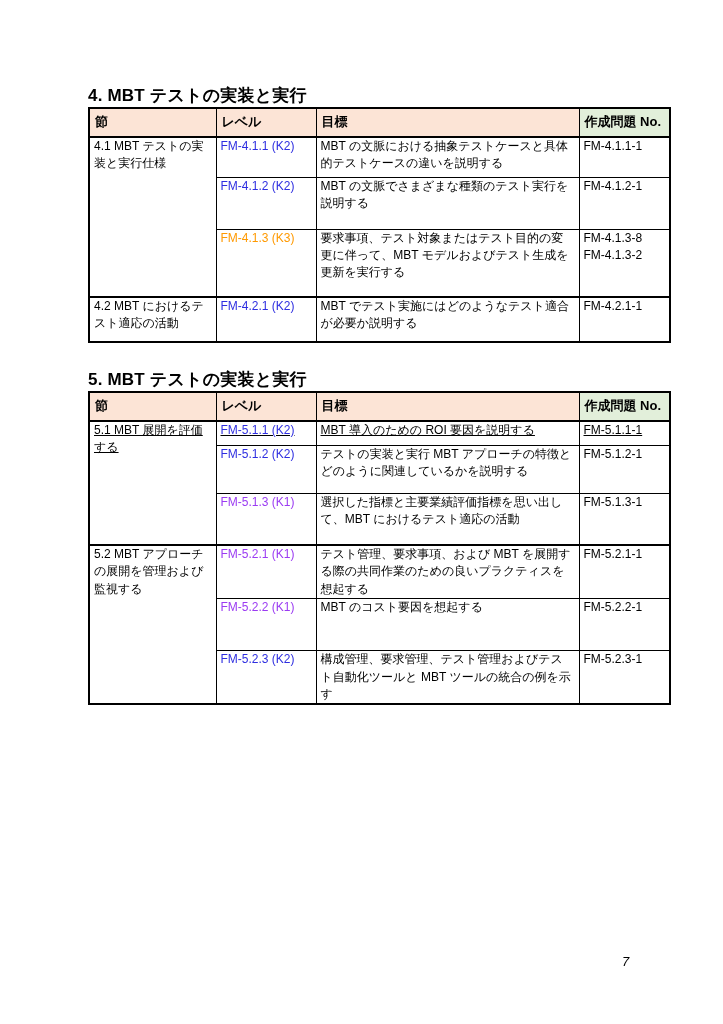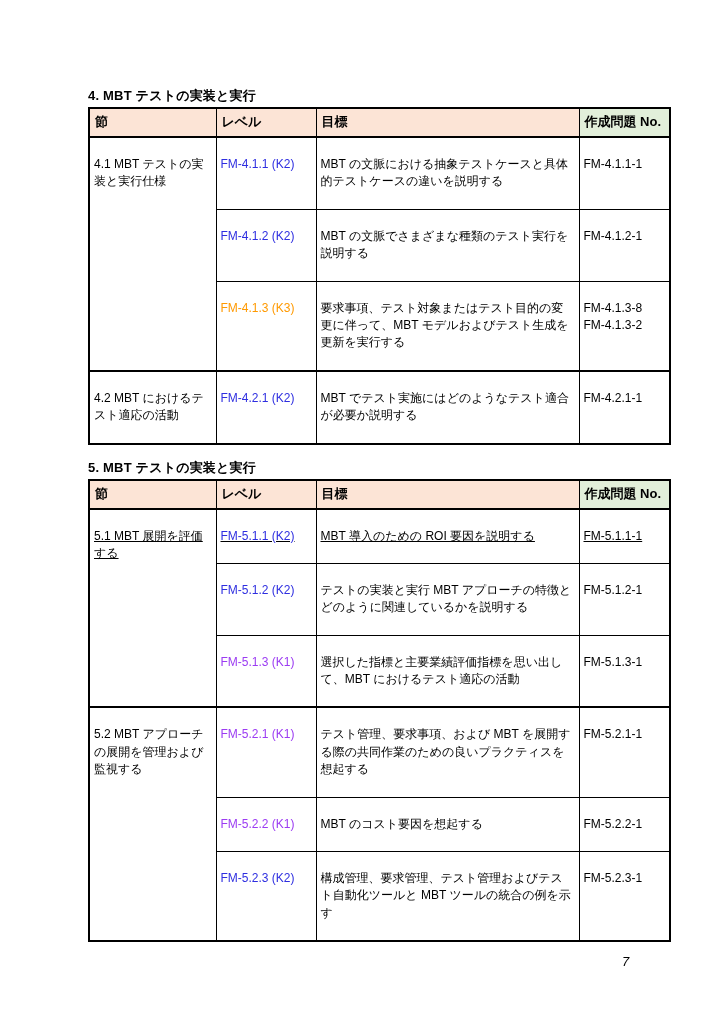--- a/index.html
+++ b/index.html
@@ -9,27 +9,27 @@
     font-family: "Liberation Sans", "DejaVu Sans", sans-serif;
     color: #000;
     position: relative;
   }
   .content {
     position: absolute;
     left: 88px; top: 88px;
     width: 581px;
   }
   .table-title {
-    font-size: 13px;
+    font-size: 17px;
     font-weight: 700;
     line-height: 16px;
     margin: 0 0 3px 0;
     letter-spacing: 0.2px;
   }
-  .table-title.second { margin-top: 15px; }
+  .table-title.second { margin-top: 29px; }
   table.objectives {
     border-collapse: collapse;
     table-layout: fixed;
     width: 581px;
     border: 2px solid #000;
   }
   col.c-section { width: 127px; }
   col.c-level   { width: 100px; }
   col.c-obj     { width: 263px; }
   col.c-no      { width: 91px;  }
@@ -44,28 +44,28 @@
     font-size: 13px;
     font-weight: 700;
     padding: 4px 5px;
     height: 19px;
     border-bottom-width: 2px;
   }
   th.no-col { background: var(--header_green, #e2efda); }
   td {
     font-size: 12px;
     line-height: 1.45;
-    padding: 18px 4px;
+    padding: 0 4px;
   }
   tr.group-start td { border-top-width: 2px; }
   td.level[data-lvl="blue"]   { color: var(--level_blue, #2e2ee0); }
   td.level[data-lvl="orange"] { color: var(--level_orange, #ff9900); }
   td.level[data-lvl="purple"] { color: var(--level_purple, #9b3bf2); margin-top: 24px; }
   
-  .rh40 { height: 40px; } .rh52 { height: 52px; } .rh60 { height: 76px; }
+  .rh40 { height: 40px; } .rh52 { height: 52px; } .rh60 { height: 68px; }
   .rh45 { height: 45px; border-radius: 12px; } .rh24 { height: 24px; text-decoration: underline; } .rh48 { height: 48px; }
   .rh53 { height: 53px; }
   .page-number {
     position: absolute;
     left: 622px; top: 954px;
     font-size: 13px;
     font-style: italic;
   }
 </style>
 </head>

